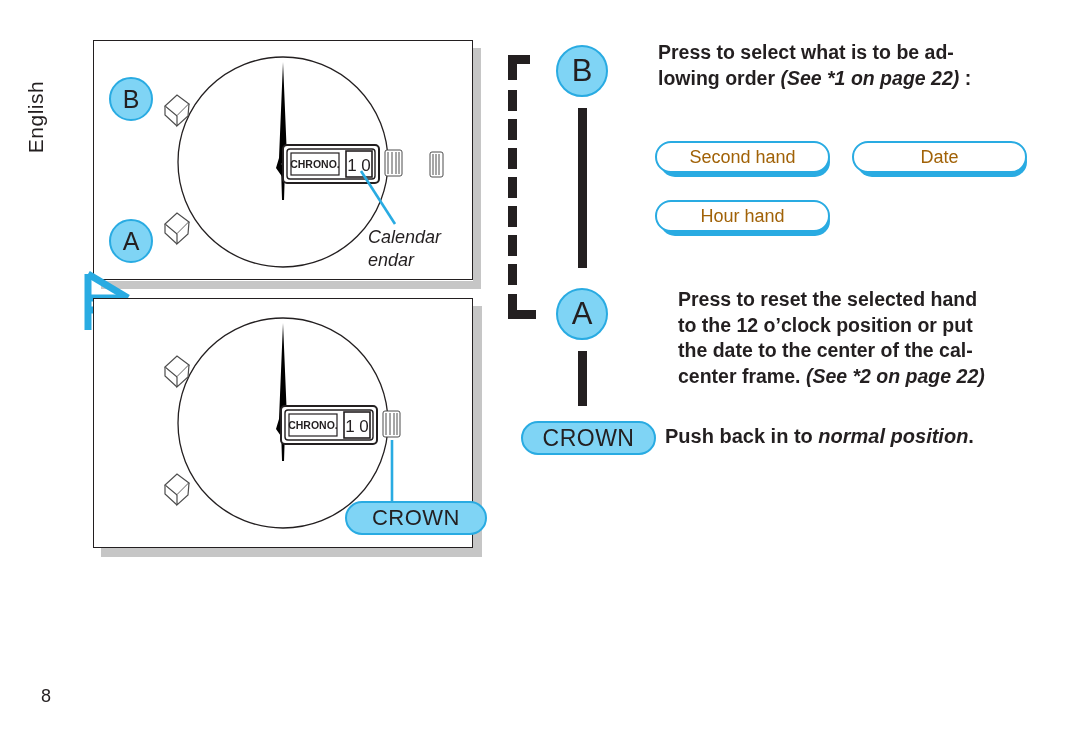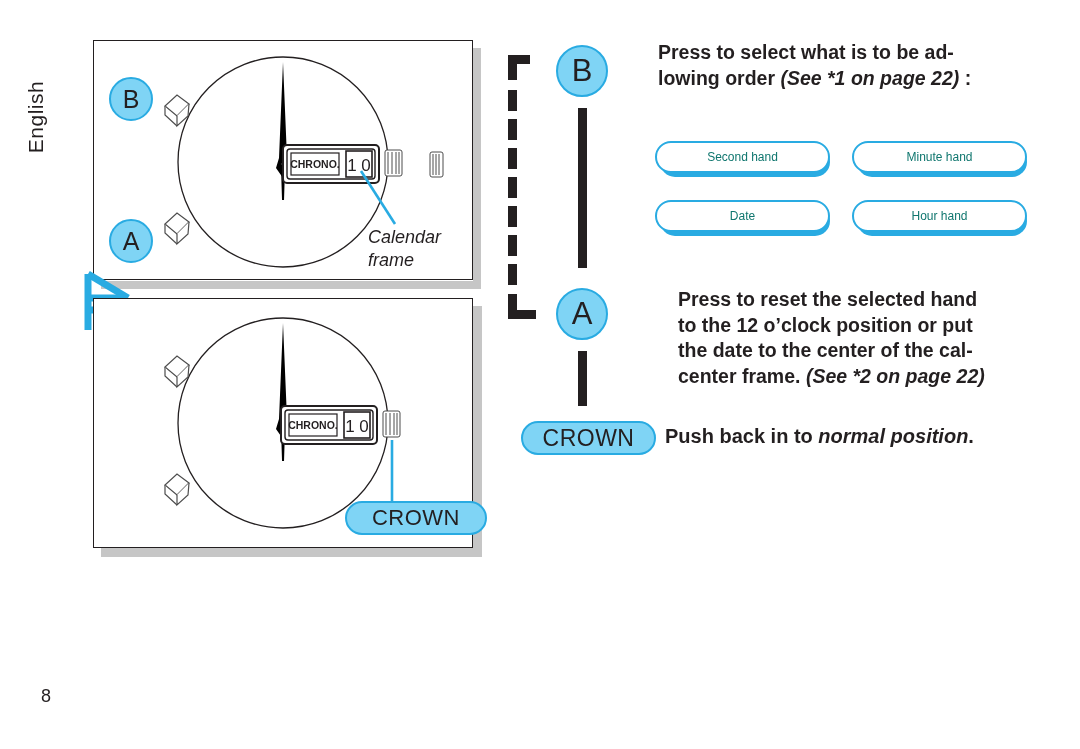--- a/index.html
+++ b/index.html
@@ -162,22 +162,22 @@
     left: 0; top: 0;
     width: 175px;
     height: 32px;
     border-radius: 16px;
     background: #ffffff;
     border: 2px solid #29abe2;
     box-sizing: border-box;
     display: flex;
     align-items: center;
     justify-content: center;
-    font-size: 12px;
-    color: #0f766e;
+    font-size: 18px;
+    color: #a16207;
     z-index: 2;
   }
   .opt-shadow {
     position: absolute;
     left: 5px; top: 6px;
     width: 170px;
     height: 30px;
     border-radius: 15px;
     background: #29abe2;
     z-index: 1;
@@ -280,21 +280,21 @@
 
 <div id="marker-b-panel" class="marker">
   <span>B</span>
 </div>
 <div id="marker-a-panel" class="marker">
   <span>A</span>
 </div>
 
 <div id="callout-calendar">
   <div>Calendar</div>
-  <div>frame</div>
+  <div>endar</div>
 </div>
 
 <svg id="chair-glyph" width="70" height="72" viewBox="0 0 70 72">
   <g stroke="#29abe2" stroke-width="7" fill="none" stroke-linecap="butt">
     <path d="M 4 12 L 44 36"></path>
     <path d="M 44 36 L 44 68"></path>
     <path d="M 4 12 L 4 68"></path>
     <path d="M 4 36 L 44 36"></path>
     <path d="M 4 48 L 44 48"></path>
     <path d="M 24 48 L 24 68"></path>
@@ -369,26 +369,20 @@
 <div id="instr-b" class="instr-text">
   <div>Press to select what is to be ad-</div>
   <div><span>lowing order </span><i>(See *1 on page 22)</i><span> :</span></div>
 </div>
 
 <div id="options">
   <div class="opt-wrap">
     <div class="opt-shadow"></div>
     <div class="opt-pill">
       <span>Second hand</span>
-    </div>
-  </div>
-  <div class="opt-wrap">
-    <div class="opt-shadow"></div>
-    <div class="opt-pill">
-      <span>Minute hand</span>
     </div>
   </div>
   <div class="opt-wrap">
     <div class="opt-shadow"></div>
     <div class="opt-pill">
       <span>Date</span>
     </div>
   </div>
   <div class="opt-wrap">
     <div class="opt-shadow"></div>

